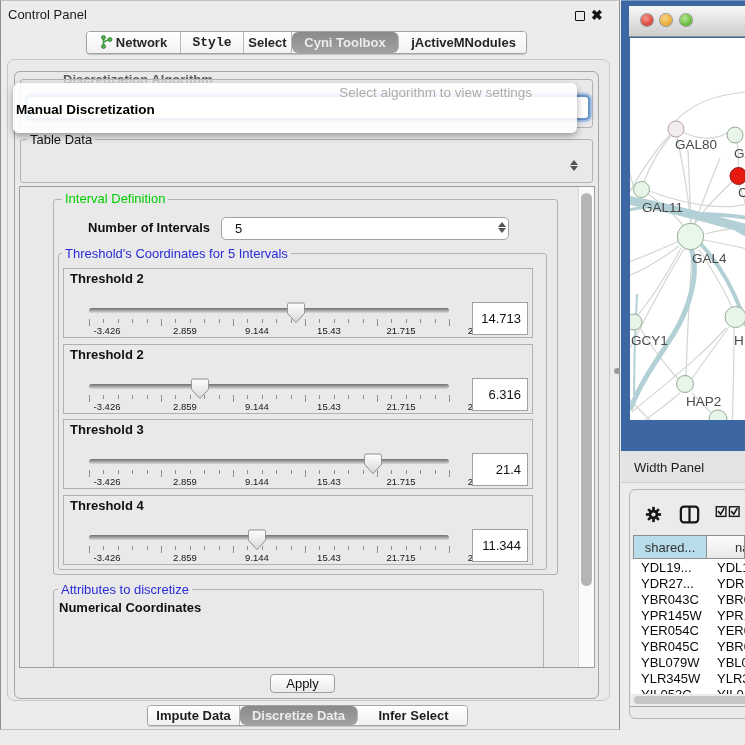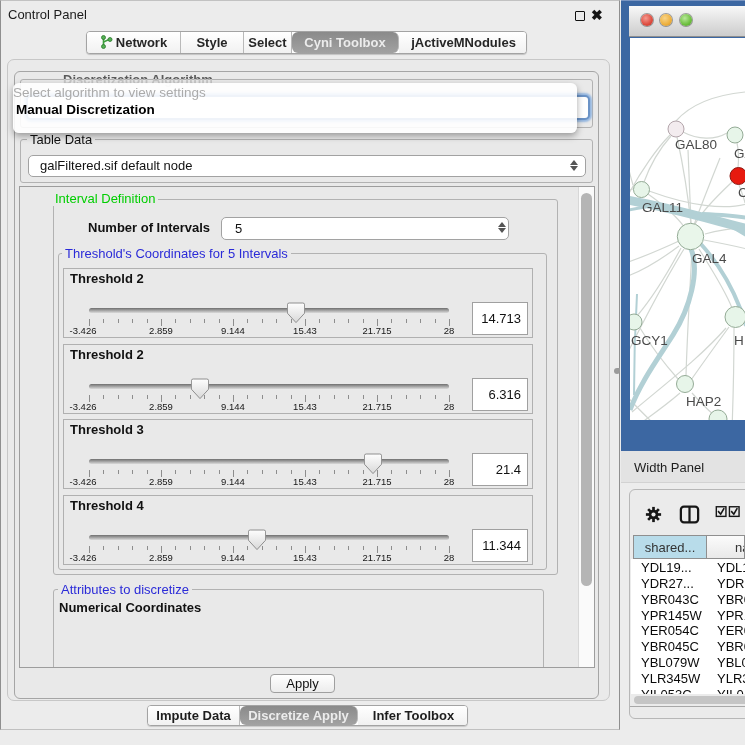--- a/index.html
+++ b/index.html
@@ -27,35 +27,35 @@
 .dar{border-top:5px solid #555;}
 
 #spane{left:19px;top:186px;width:576px;height:482px;border:1px solid #9d9d9d;background:#e9e9e9;overflow:hidden;box-sizing:border-box;}
 #vsb{left:558px;top:0px;width:16px;height:480px;background:#fafafa;border-left:1px solid #d7d7d7;}
 #vsbthumb{left:561px;top:6px;width:11px;height:393px;background:#b5b5b5;border-radius:6px;}
 
 .trow{position:absolute;left:43px;width:470px;height:70px;border:1px solid #b0b0b0;background:#e9e9e9;box-sizing:border-box;}
 .ttitle{position:absolute;left:6px;top:2px;font-size:13px;font-weight:bold;color:#111;}
 .track{position:absolute;left:25px;width:360px;top:39px;height:5px;border-radius:2.5px;background:linear-gradient(#6f6f6f,#9f9f9f 45%,#dadada);}
 .vbox{position:absolute;left:408px;top:33px;width:56px;height:33px;background:#fff;border:1px solid #a0a0a0;box-sizing:border-box;font-size:13px;color:#111;text-align:right;line-height:31px;padding-right:6px;}
-.ticklbl{position:absolute;top:56px;font-size:9.5px;color:#161616;transform:translateX(-50%);}
+.ticklbl{position:absolute;top:56px;font-size:9.5px;color:#161616;transform:translateX(-50%);margin-left:24px;}
 .tick{position:absolute;top:50px;width:1px;background:#8d8d8d;}
 .thumbsvg{position:absolute;top:33px;width:18px;height:22px;}
 
 #attrlist{left:45.5px;top:435.5px;width:467px;height:47px;background:#fff;border:1px solid #ababab;font-size:13px;color:#111;}
 #attrsb{left:450px;top:0px;width:15px;height:46px;background:#f4f4f4;}
 #attrthumb{left:2px;top:0px;width:11px;height:41px;background:#b7b7b7;border-radius:5px;}
 
 #applyb{left:270px;top:674px;width:65px;height:19px;background:linear-gradient(#ffffff,#ececec);border:1px solid #9f9f9f;border-radius:4px;box-sizing:border-box;text-align:center;font-size:13px;color:#111;line-height:17px;}
 
 #btabs{left:147px;top:705px;width:321px;height:21px;box-sizing:border-box;border:1px solid #a3a3a3;border-radius:4px;overflow:hidden;background:#fff;box-shadow:0 1px 1px rgba(0,0,0,.15);}
 .bseg{position:absolute;top:0;height:19px;line-height:19px;text-align:center;font-size:13px;font-weight:bold;color:#1d1d1d;background:linear-gradient(#ffffff,#f1f1f1);border-right:1px solid #b9b9b9;box-sizing:border-box;}
 
 #popup{left:13px;top:83px;width:564px;height:50px;background:rgba(255,255,255,0.89);border-radius:6px;box-shadow:0 3px 7px rgba(0,0,0,0.35);}
-#pop1{left:13px;top:85px;width:519px;text-align:left;font-size:13.5px;color:#ababab;}
+#pop1{left:13px;top:85px;width:519px;text-align:right;font-size:13.5px;color:#ababab;}
 #pop2{left:16px;top:102px;font-size:13.5px;font-weight:bold;color:#000;}
 #pop3{left:16px;top:118px;font-size:13.5px;color:#000;}
 
 #rblue{left:621px;top:0;width:124px;height:450px;background:#3c67a2;border-top:1px solid #7b96c2;}
 #rtitle{left:629px;top:6px;width:116px;height:31px;background:linear-gradient(#f8f8f8,#cccccc);border-bottom:1px solid #8e8e8e;box-sizing:border-box;}
 .tl{position:absolute;top:14px;width:12px;height:12px;border-radius:50%;box-shadow:0 0 0 1px rgba(90,90,90,0.55);}
 #canvas{left:630px;top:38px;width:115px;height:382px;background:#ffffff;overflow:hidden;}
 #tpbar{left:621px;top:451px;width:124px;height:31px;background:#e3e3e3;border-bottom:1px solid #d2d2d2;}
 #tptext{left:634px;top:460px;font-size:13px;color:#1d1d1d;}
 #tcontainer{left:629px;top:489px;width:126px;height:230px;border:1px solid #b7b7b7;border-radius:6px;background:#ebebeb;box-sizing:border-box;}
@@ -78,47 +78,46 @@
 
   <div id="tabbar" class="abs">
     <div class="seg" style="left:0;width:94px;">
       <svg width="13" height="14" style="vertical-align:-2px;margin-right:3px;" viewBox="0 0 13 14">
         <line x1="3.5" y1="3" x2="3.5" y2="11" stroke="#3e9e3e" stroke-width="1.6"></line>
         <line x1="3.5" y1="7" x2="9" y2="4.5" stroke="#3e9e3e" stroke-width="1.4"></line>
         <circle cx="3.5" cy="2.5" r="2" fill="#54b054" stroke="#2c7a2c" stroke-width="0.8"></circle>
         <circle cx="3.5" cy="11.5" r="2" fill="#54b054" stroke="#2c7a2c" stroke-width="0.8"></circle>
         <circle cx="10" cy="4.5" r="2" fill="#54b054" stroke="#2c7a2c" stroke-width="0.8"></circle>
       </svg>Network</div>
-    <div class="seg" style="left:94px;width:63px;">Style</div>
+    <div class="seg" style="left:94px;width:63px;font-family:Liberation Mono, monospace;">Style</div>
     <div class="seg" style="left:157px;width:48px;">Select</div>
     <div class="seg segsel" style="left:205px;width:107px;">Cyni Toolbox</div>
     <div class="seg" style="left:312px;width:129px;border-right:none;">jActiveMNodules</div>
   </div>
 
   <div id="outerp" class="abs"></div>
   <div id="innerp" class="abs"></div>
 
   <div class="gbox" style="left:20px;top:79px;width:571px;height:47px;"></div>
   <div class="gtitle" style="left:23px;top:72px;font-weight:bold;color:transparent;background:linear-gradient(#5a5a5a 0 45%,#c6c6c6 45% 100%);-webkit-background-clip:text;background-clip:text;margin-left:37px;">Discretization Algorithm</div>
   <div class="combo" style="left:26px;top:95px;width:564px;height:25px;box-shadow:0 0 2px 2px rgba(120,165,220,.75);border:2px solid #6b93c6;"></div>
 
   <div class="gbox" style="left:20px;top:139px;width:571px;height:42px;"></div>
   <div class="gtitle" style="left:27px;top:132px;color:#111;">Table Data</div>
-  <div class="combo" style="left:28px;top:155px;width:558px;height:22px;line-height:20px;padding-left:11px;">galFiltered.sif default node</div>
   <div class="updn abs" style="left:570px;top:159px;">
       <div class="uar"></div>
       <div class="dar"></div>
     </div>
 
   <div id="spane" class="abs">
     <div id="vsb" class="abs"></div>
     <div id="vsbthumb" class="abs"></div>
 
     <div class="gbox" style="left:33px;top:12px;width:503px;height:374px;"></div>
-    <div class="gtitle" style="left:32px;top:4px;color:#00ce00;">Interval Definition</div>
+    <div class="gtitle" style="left:42px;top:4px;color:#00ce00;">Interval Definition</div>
 
     <div class="abs" style="left:68px;top:33px;font-size:13px;font-weight:bold;color:#111;">Number of Intervals</div>
     <div class="combo" style="left:201px;top:30px;width:288px;height:23px;line-height:21px;padding-left:13px;">5</div>
     <div class="updn abs" style="left:478px;top:34px;">
         <div class="uar"></div>
         <div class="dar"></div>
       </div>
 
     <div class="gbox" style="left:38px;top:66px;width:487px;height:315px;"></div>
     <div class="gtitle" style="left:42px;top:59px;color:#2b2bd8;">Threshold's Coordinates for 5 Intervals</div>
@@ -294,22 +293,22 @@
 
     <div class="gbox" style="left:33px;top:402px;width:489px;height:90px;"></div>
     <div class="gtitle" style="left:38px;top:395px;color:#2b2bd8;">Attributes to discretize</div>
     <div class="abs" style="left:39px;top:413px;font-size:13px;font-weight:bold;color:#111;">Numerical Coordinates</div>
   </div>
 
   <div id="applyb" class="abs">Apply</div>
 
   <div id="btabs" class="abs">
     <div class="bseg" style="left:0;width:92px;">Impute Data</div>
-    <div class="bseg segsel" style="left:92px;width:118px;">Discretize Apply</div>
-    <div class="bseg" style="left:210px;width:111px;border-right:none;">Infer Toolbox</div>
+    <div class="bseg segsel" style="left:92px;width:118px;">Discretize Data</div>
+    <div class="bseg" style="left:210px;width:111px;border-right:none;">Infer Select</div>
   </div>
 
   <div id="popup" class="abs"></div>
   <div id="pop1" class="abs">Select algorithm to view settings</div>
   <div id="pop2" class="abs">Manual Discretization</div>
 
   <div class="abs" style="left:614px;top:368px;width:6px;height:6px;border-radius:60% 0 60% 60%;background:#9a9a9a;"></div>
 
   <div id="rblue" class="abs"></div>
   <div id="rtitle" class="abs"></div>

